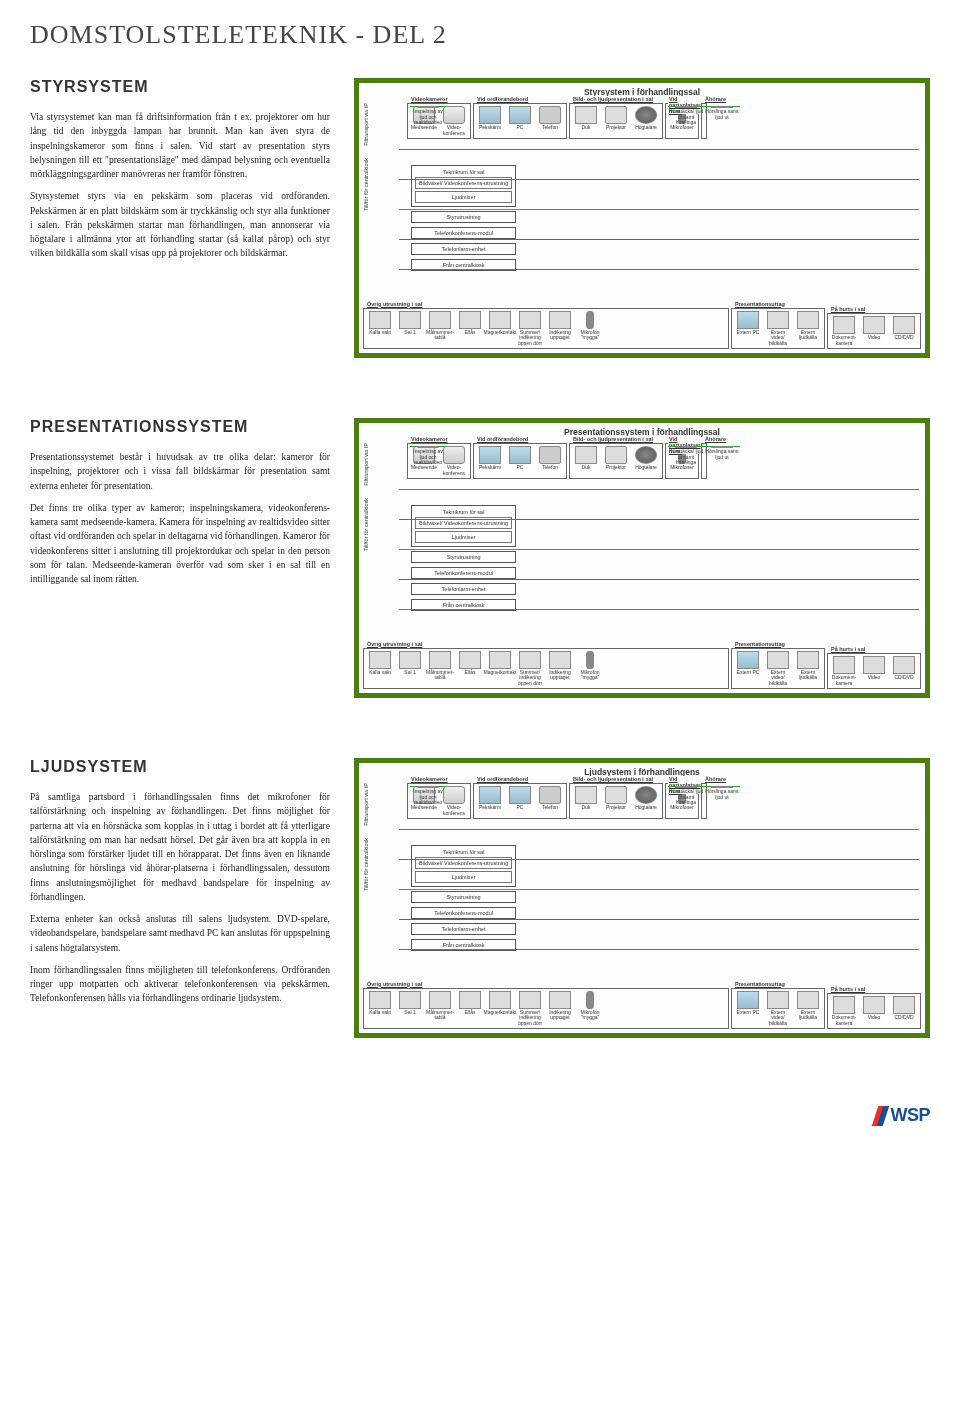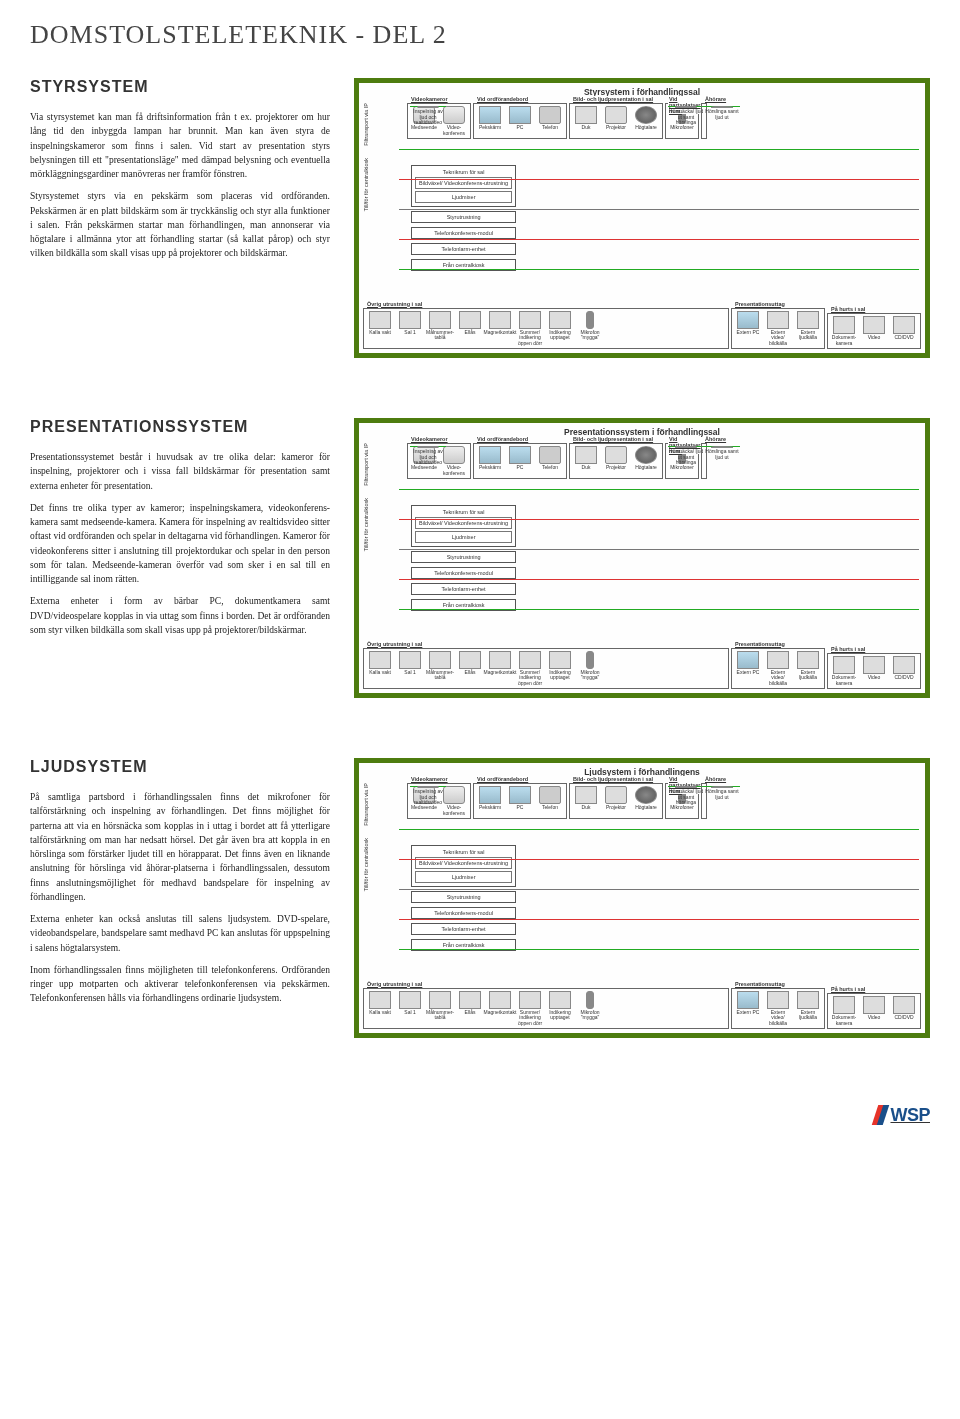--- a/index.html
+++ b/index.html
@@ -28,21 +28,21 @@
   .icon.hp { background:#ccc; border-radius:8px 8px 2px 2px; }
   .icon.mic { width:8px; background:#888; border-radius:3px; }
   .dev-label { font-size: 5px; text-align: center; line-height: 1.1; }
   .sidecol { position: absolute; left: 4px; top: 20px; bottom: 56px; width: 40px; display:flex; flex-direction:column; gap:12px; }
   .vlabel { writing-mode: vertical-rl; transform: rotate(180deg); font-size: 5.5px; text-align:center; }
   .stack { position:absolute; left: 52px; top: 82px; display:flex; flex-direction:column; gap:4px; }
   .sbox { border:1px solid #555; padding:2px 3px; font-size:5.5px; min-width:56px; text-align:center; background:#fff; }
   .sbox.outer { padding:3px; }
   .sbox.inner { margin-top:2px; border:1px solid #777; }
   .botrow { position:absolute; bottom: 4px; left: 4px; right: 4px; display:flex; gap:2px; align-items:flex-end; }
-  .logo { position:absolute; bottom:12px; right:30px; display:flex; gap:4px;text-decoration:underline; }
+  .logo { position:absolute; bottom:12px; right:30px; display:flex; align-items:center; gap:4px; }
   .logo-mark { display:flex; }
   .bar { width:6px; height:20px; transform: skewX(-18deg); }
   .bar.r { background:#e63329; }
   .bar.b { background:#1a4f8a; margin-left:-1px; }
   .logo-text { font-family: Arial, sans-serif; font-weight:bold; font-size:18px; color:#1a4f8a; letter-spacing:-0.5px; }
   
   .wires { position:absolute; top:56px; left:40px; right:6px; bottom:50px; pointer-events:none; }
   .w { position:absolute; background:#2a2; height:1px; }
   .w.red { background:#d33; }
   .w.gray { background:#777; }
@@ -238,21 +238,20 @@
       </div>
     </div>
   </div>
 </div>
 
 <div class="section">
   <div class="textcol">
     <h2 class="section-h">PRESENTATIONSSYSTEM</h2>
     <p class="body-p">Presentationssystemet består i huvudsak av tre olika delar: kameror för inspelning, projektorer och i vissa fall bildskärmar för presentation samt externa enheter för presentation.</p>
     <p class="body-p">Det finns tre olika typer av kameror; inspelningskamera, videokonferens-kamera samt medseende-kamera. Kamera för inspelning av realtidsvideo sitter oftast vid ordföranden och spelar in deltagarna vid förhandlingen. Kameror för videokonferens sitter i anslutning till projektordukar och spelar in den person som för talan. Medseende-kameran överför vad som sker i en sal till en intilliggande sal inom rätten.</p>
-    <p class="body-p">Externa enheter i form av bärbar PC, dokumentkamera samt DVD/videospelare kopplas in via uttag som finns i borden. Det är ordföranden som styr vilken bildkälla som skall visas upp på projektorer/bildskärmar.</p>
   </div>
   <div class="diagram">
     <div class="diagram-title">Presentationssystem i förhandlingssal</div>
     <div class="toprow">
       <div class="group">
           <div class="group-label">Videokameror</div>
           <div class="devs">
             <div class="dev">
               <div class="icon cam"></div>
               <div class="dev-label">Medseende</div>

